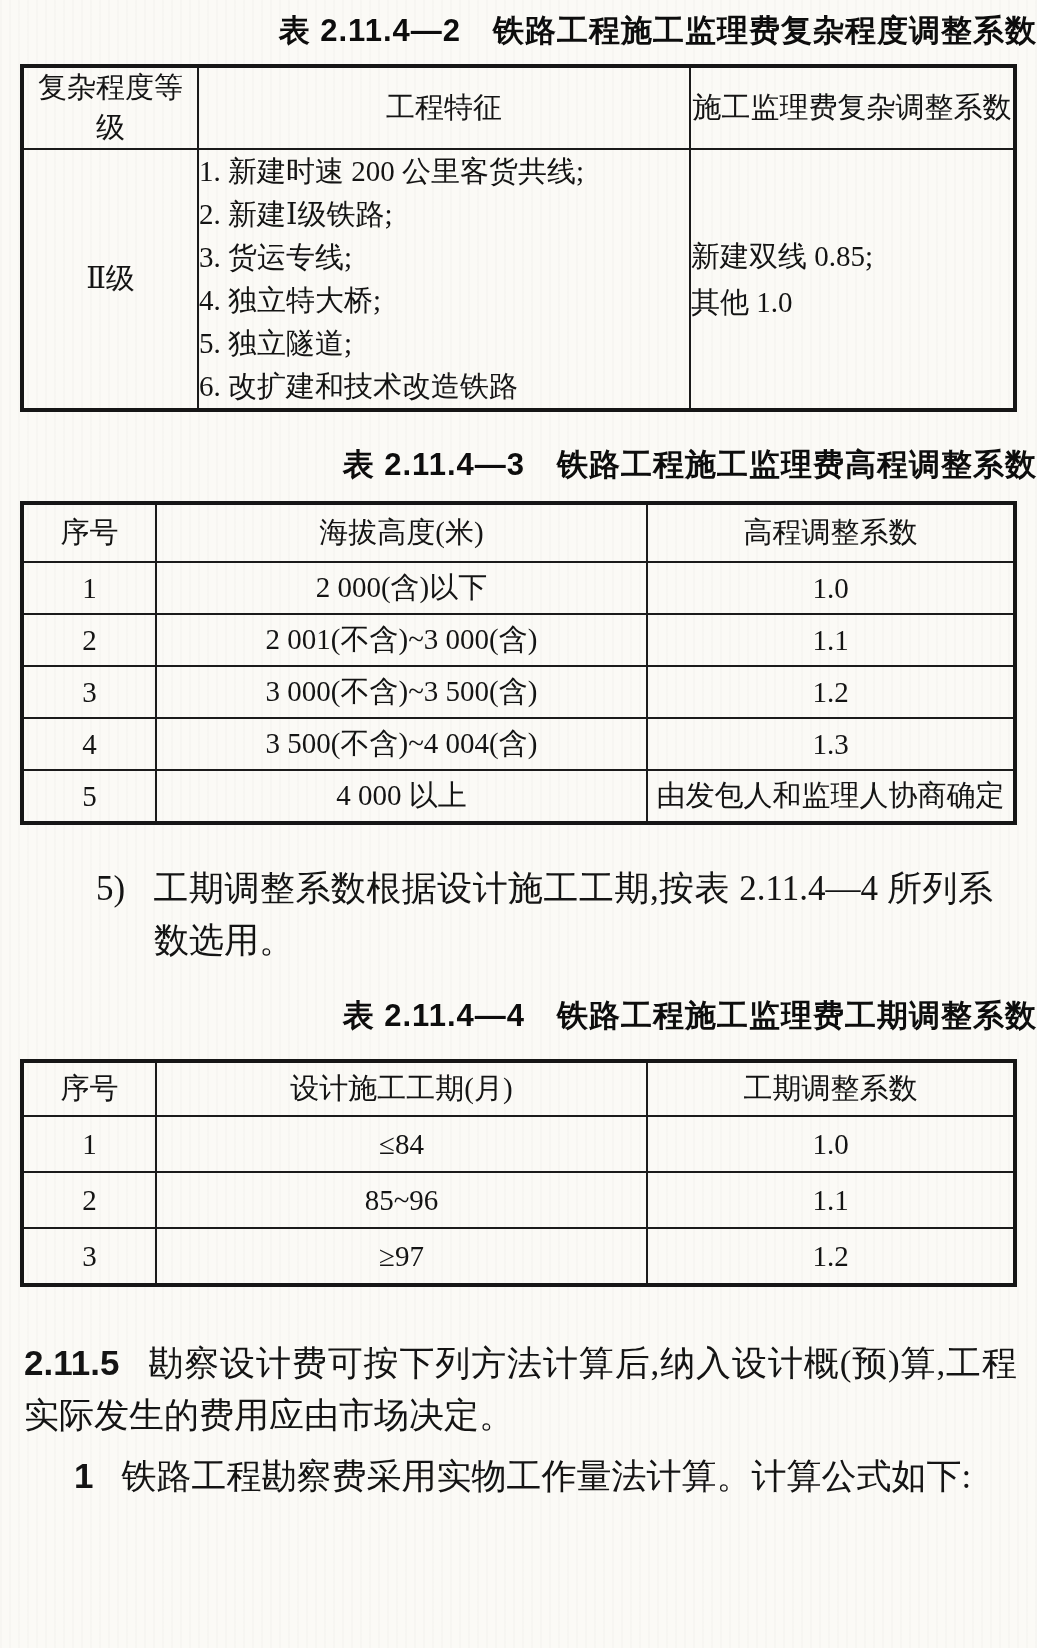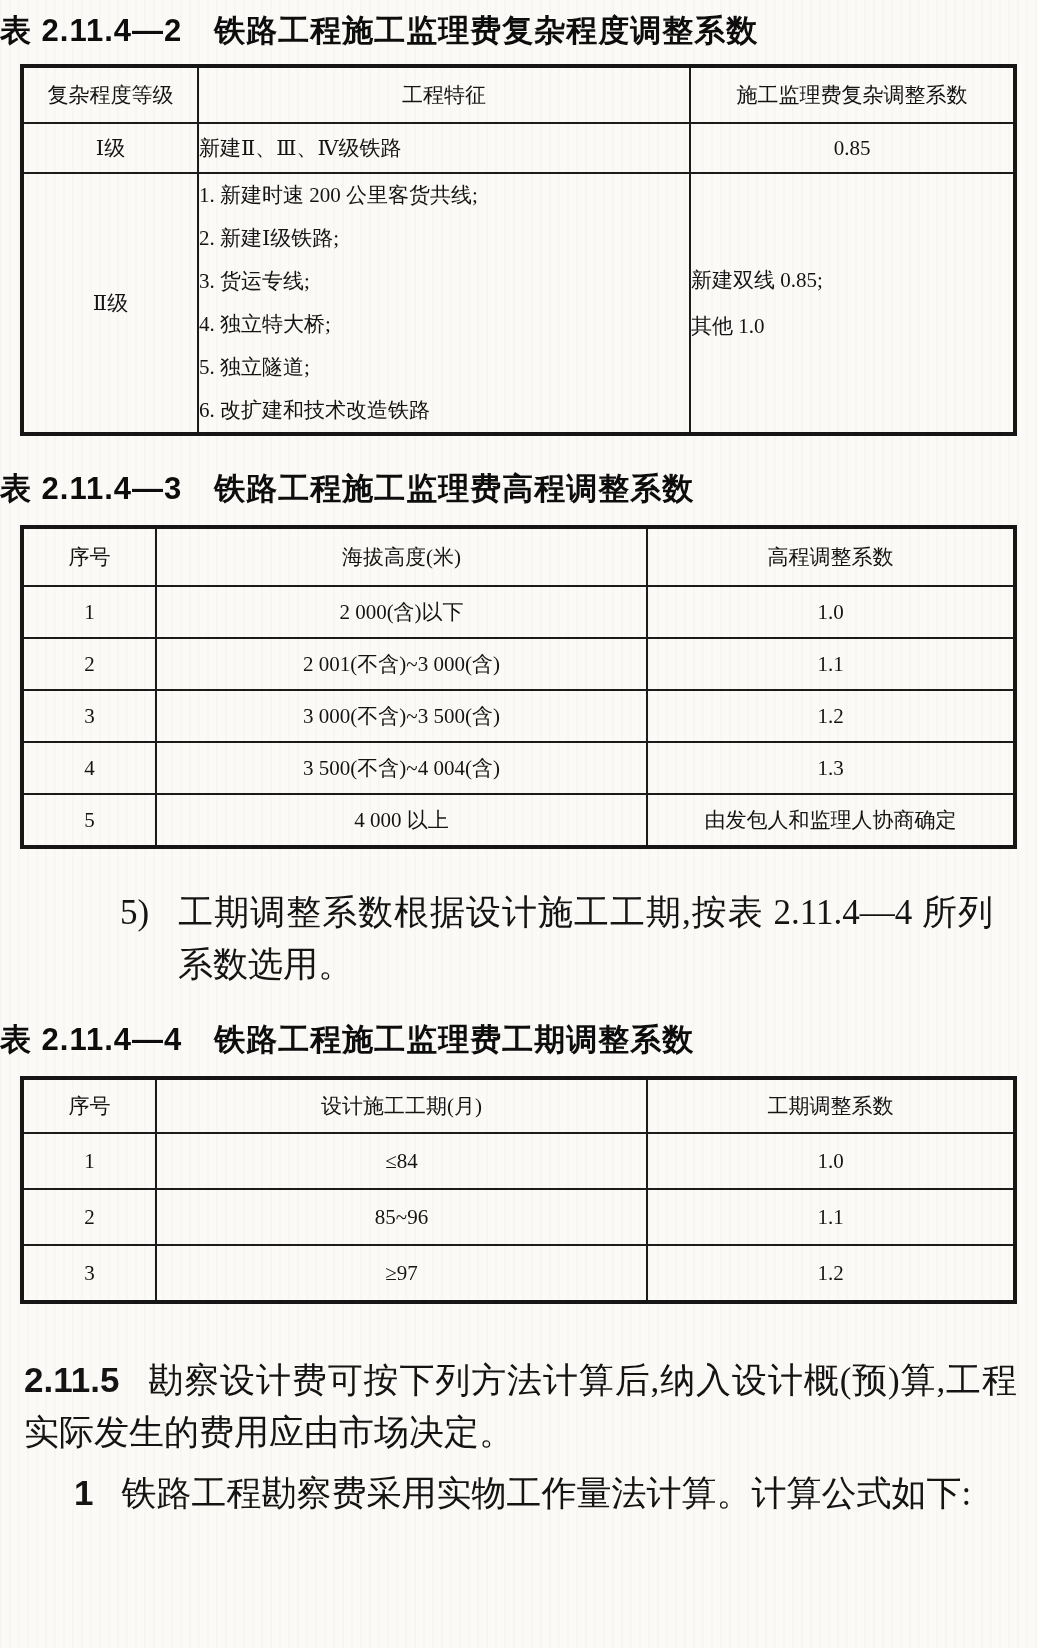--- a/index.html
+++ b/index.html
@@ -15,34 +15,34 @@
     background-image: repeating-linear-gradient(90deg,
       rgba(0,0,0,0.015) 0px, rgba(0,0,0,0.015) 2px,
       rgba(0,0,0,0) 2px, rgba(0,0,0,0) 9px);
     overflow: hidden;
     position: relative;
   }
   .tbl-title {
     font-family: "Liberation Sans", "DejaVu Sans", sans-serif;
     font-weight: bold;
     font-size: 31px;
-    text-align: left;
+    text-align: right;
     letter-spacing: 1px;
     color: #0d0d0d;
   }
   #t1-title { padding-top: 10px; margin-bottom: 12px; }
   #t2-title { margin-top: 32px; margin-bottom: 15px; }
-  #t3-title { margin-top: 28px; margin-bottom: 15px; }
+  #t3-title { margin-top: 28px; margin-bottom: 22px; }
 
   table.tbl {
     width: 993px;
     margin: 0 auto;
     border-collapse: collapse;
     table-layout: fixed;
-    font-size: 21px;
+    font-size: 29px;
     background: transparent;
   }
   table.tbl td {
     border: 2.5px solid #1b1b1b;
     padding: 0;
     vertical-align: middle;
   }
   table.tbl { border: 4px solid #161616; }
   .center { text-align: center; }
 
@@ -59,21 +59,21 @@
   .t3 .rh td { height: 52px; }
   .t3 .rr td { height: 54px; }
 
   .para {
     font-size: 35px;
     line-height: 52px;
     text-align: justify;
     word-break: break-word;
   }
   #para-5 {
-    margin: 38px 44px 0 120px;
+    margin: 38px 44px 0 96px;
     padding-left: 58px;
     text-indent: -58px;
   }
   .marker { margin-right: 28px; }
   #sec-2115 { margin: 50px 20px 0 24px; }
   #item-1 { margin: 8px 20px 0 74px; }
   .bnum {
     font-family: "Liberation Sans", "DejaVu Sans", sans-serif;
     font-weight: bold;
     margin-right: 28px;
@@ -90,27 +90,20 @@
     <colgroup>
         <col style="width:176px">
         <col style="width:492px">
         <col style="width:325px">
       </colgroup>
     <tbody>
       <tr class="rh">
         <td class="center">复杂程度等级</td>
         <td class="center">工程特征</td>
         <td class="center">施工监理费复杂调整系数</td>
-      </tr>
-      <tr class="r1">
-        <td class="center">Ⅰ级</td>
-        <td class="feat">
-          <div class="fline">新建Ⅱ、Ⅲ、Ⅳ级铁路</div>
-        </td>
-        <td class="center">0.85</td>
       </tr>
       <tr class="r2">
         <td class="center">Ⅱ级</td>
         <td class="feat">
           <div class="fline">1. 新建时速 200 公里客货共线;</div>
           <div class="fline">2. 新建Ⅰ级铁路;</div>
           <div class="fline">3. 货运专线;</div>
           <div class="fline">4. 独立特大桥;</div>
           <div class="fline">5. 独立隧道;</div>
           <div class="fline">6. 改扩建和技术改造铁路</div>

